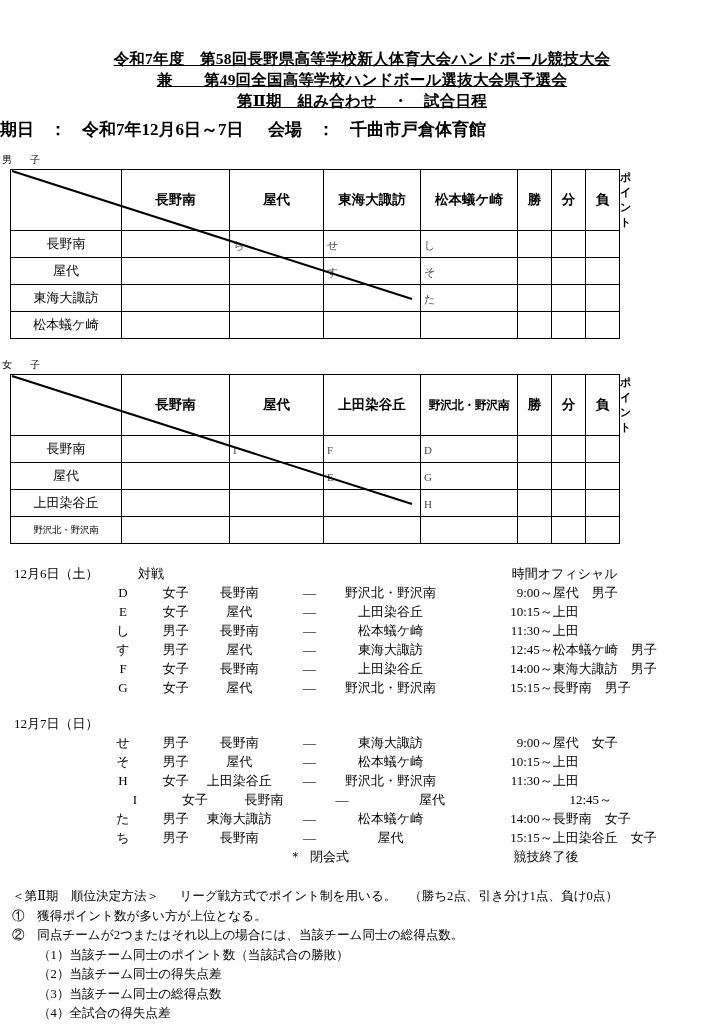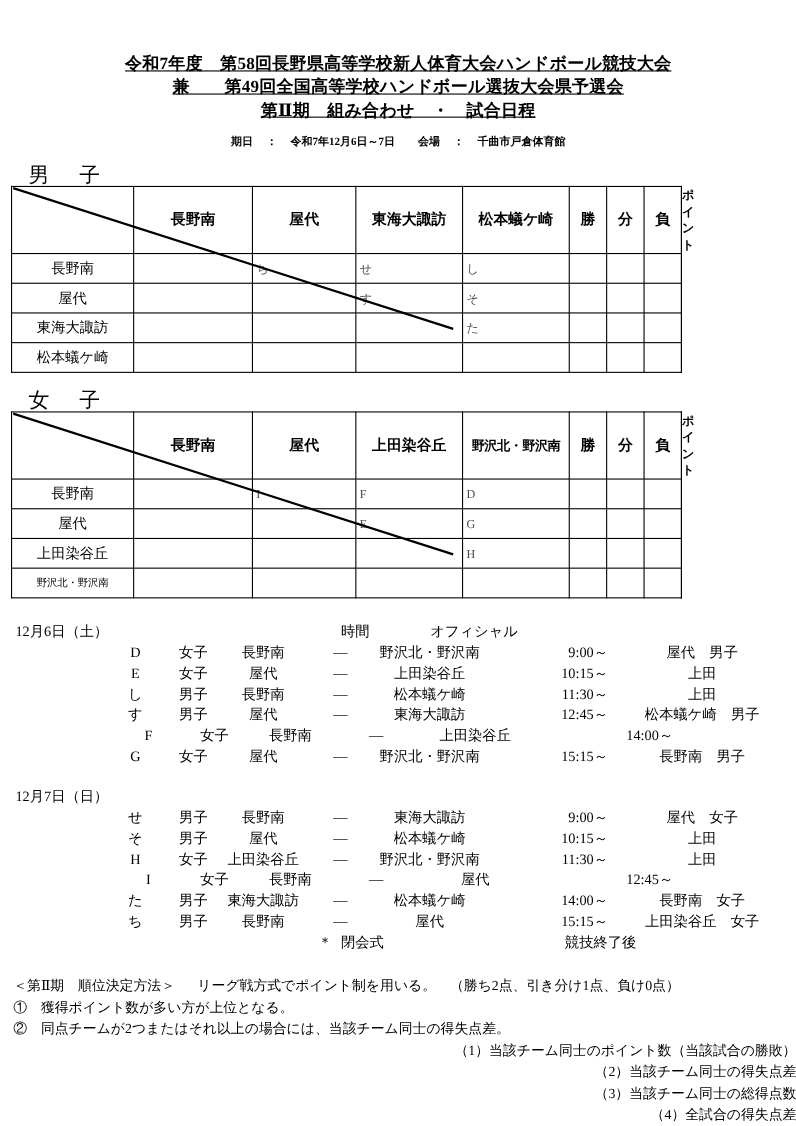--- a/index.html
+++ b/index.html
@@ -33,34 +33,34 @@
     line-height: 21px;
     letter-spacing: 0.2px;
     white-space: nowrap;
     text-decoration: underline;
   }
   .title-line.l2 { }
   .title-line.l3 { }
 
   .meta-line {
     font-weight: bold;
-    font-size: 10px;
+    font-size: 17px;
     line-height: 20px;
     margin-top: 9px;
-    text-align: center;
+    text-align: left;
     white-space: nowrap;
   }
   .meta-gap { display: inline-block; width: 16px; }
   .meta-gap-sm { display: inline-block; width: 7px; }
 
   
   .sec-label {
-    font-size: 19px;
+    font-size: 10px;
     font-weight: normal;
-    margin-left: 26px;
+    margin-left: 2px;
     line-height: 16px;
     letter-spacing: 4px;
   }
 
   
   .table-wrap {
     position: relative;
     margin: 1px 0 0 10px;
     width: 604px;
   }
@@ -132,40 +132,40 @@
     height: 19px;
     align-items: baseline;
   }
   .c-date   { width: 104px; text-align: left; padding-left: 2px; }
   .c-code   { width: 34px;  text-align: center; }
   .c-gender { width: 56px;  text-align: right; }
   .c-team1  { width: 112px; text-align: center; }
   .c-dash   { width: 44px;  text-align: center; }
   .c-team2  { width: 136px; text-align: center; }
   .c-time   { width: 112px; text-align: right; }
-  .c-off    { width: 190px; text-align: center; }
+  .c-off    { width: 190px; }
 
   .sched-head .c-dash-head { width: 190px; text-align: left; padding-left: 22px;}
   .sched-head .c-spacer { width: 106px; }
 
   .closing-row { display:flex; white-space:nowrap; height:19px; }
   .closing-star { width: 290px; text-align: right; padding-right: 8px; }
   .closing-label { width: 146px; text-align: left; }
   .closing-time { width: 180px; text-align: center; }
 
   
   .rules {
     margin-left: 12px;
     margin-top: 21px;
     font-size: 12.6px;
     line-height: 19.5px;
   }
   .rule-line { white-space: nowrap; }
   .rule-indent-1 { padding-left: 0px; }
-  .rule-sub { padding-left: 26px; text-align: right; }
+  .rule-sub { padding-left: 26px; }
   .rule-head-gap { display:inline-block; width: 14px; }
 </style>
 </head>
 <body>
 
 <div class="page">
 
   <div class="title-block">
     <div class="title-line l1">令和7年度　第58回長野県高等学校新人体育大会ハンドボール競技大会</div>
     <div class="title-line l2">兼　　第49回全国高等学校ハンドボール選抜大会県予選会</div>
@@ -385,20 +385,21 @@
       </table>
       <svg class="diag-svg" width="604" height="132" viewBox="0 0 604 132">
         <line x1="2" y1="2" x2="402" y2="130" stroke="#000" stroke-width="2"></line>
       </svg>
     </div>
   </div>
 
   <div class="sched">
     <div class="sched-row sched-head">
       <div class="c-date">12月6日（土）</div>
+      <div class="c-dash-head">対戦</div>
       <div class="c-spacer"></div>
       <div class="c-time">時間</div>
       <div class="c-off">オフィシャル</div>
     </div>
 
     <div class="sched-row">
       <div class="c-date"></div>
       <div class="c-code">D</div>
       <div class="c-gender">女子</div>
       <div class="c-team1">長野南</div>
@@ -438,20 +439,21 @@
       <div class="c-off">松本蟻ケ崎　男子</div>
     </div>
     <div class="sched-row">
       <div class="c-date"></div>
       <div class="c-code">F</div>
       <div class="c-gender">女子</div>
       <div class="c-team1">長野南</div>
       <div class="c-dash">―</div>
       <div class="c-team2">上田染谷丘</div>
       <div class="c-time">14:00～</div>
+      <div class="c-off">東海大諏訪　男子</div>
     </div>
     <div class="sched-row">
       <div class="c-date"></div>
       <div class="c-code">G</div>
       <div class="c-gender">女子</div>
       <div class="c-team1">屋代</div>
       <div class="c-dash">―</div>
       <div class="c-team2">野沢北・野沢南</div>
       <div class="c-time">15:15～</div>
       <div class="c-off">長野南　男子</div>
@@ -530,21 +532,21 @@
     </div>
   </div>
 
   <div class="rules">
     <div class="rule-line">
       <span>＜第Ⅱ期　順位決定方法＞</span>
       <span class="rule-head-gap"></span>
       <span>リーグ戦方式でポイント制を用いる。　（勝ち2点、引き分け1点、負け0点）</span>
     </div>
     <div class="rule-line rule-indent-1">①　獲得ポイント数が多い方が上位となる。</div>
-    <div class="rule-line rule-indent-1">②　同点チームが2つまたはそれ以上の場合には、当該チーム同士の得失点差。</div>
+    <div class="rule-line rule-indent-1">②　同点チームが2つまたはそれ以上の場合には、当該チーム同士の総得点数。</div>
     <div class="rule-line rule-sub">（1）当該チーム同士のポイント数（当該試合の勝敗）</div>
     <div class="rule-line rule-sub">（2）当該チーム同士の得失点差</div>
     <div class="rule-line rule-sub">（3）当該チーム同士の総得点数</div>
     <div class="rule-line rule-sub">（4）全試合の得失点差</div>
     <div class="rule-line rule-sub">（5）全試合の総得点数</div>
 
   </div>
 
 </div>
 

